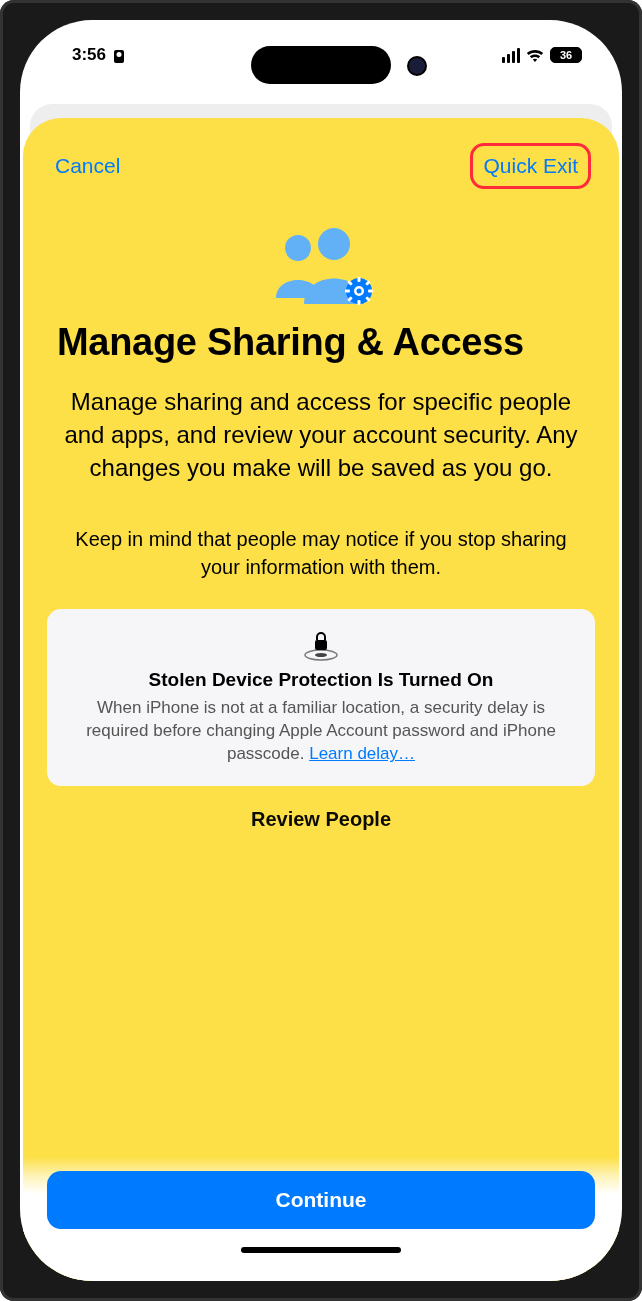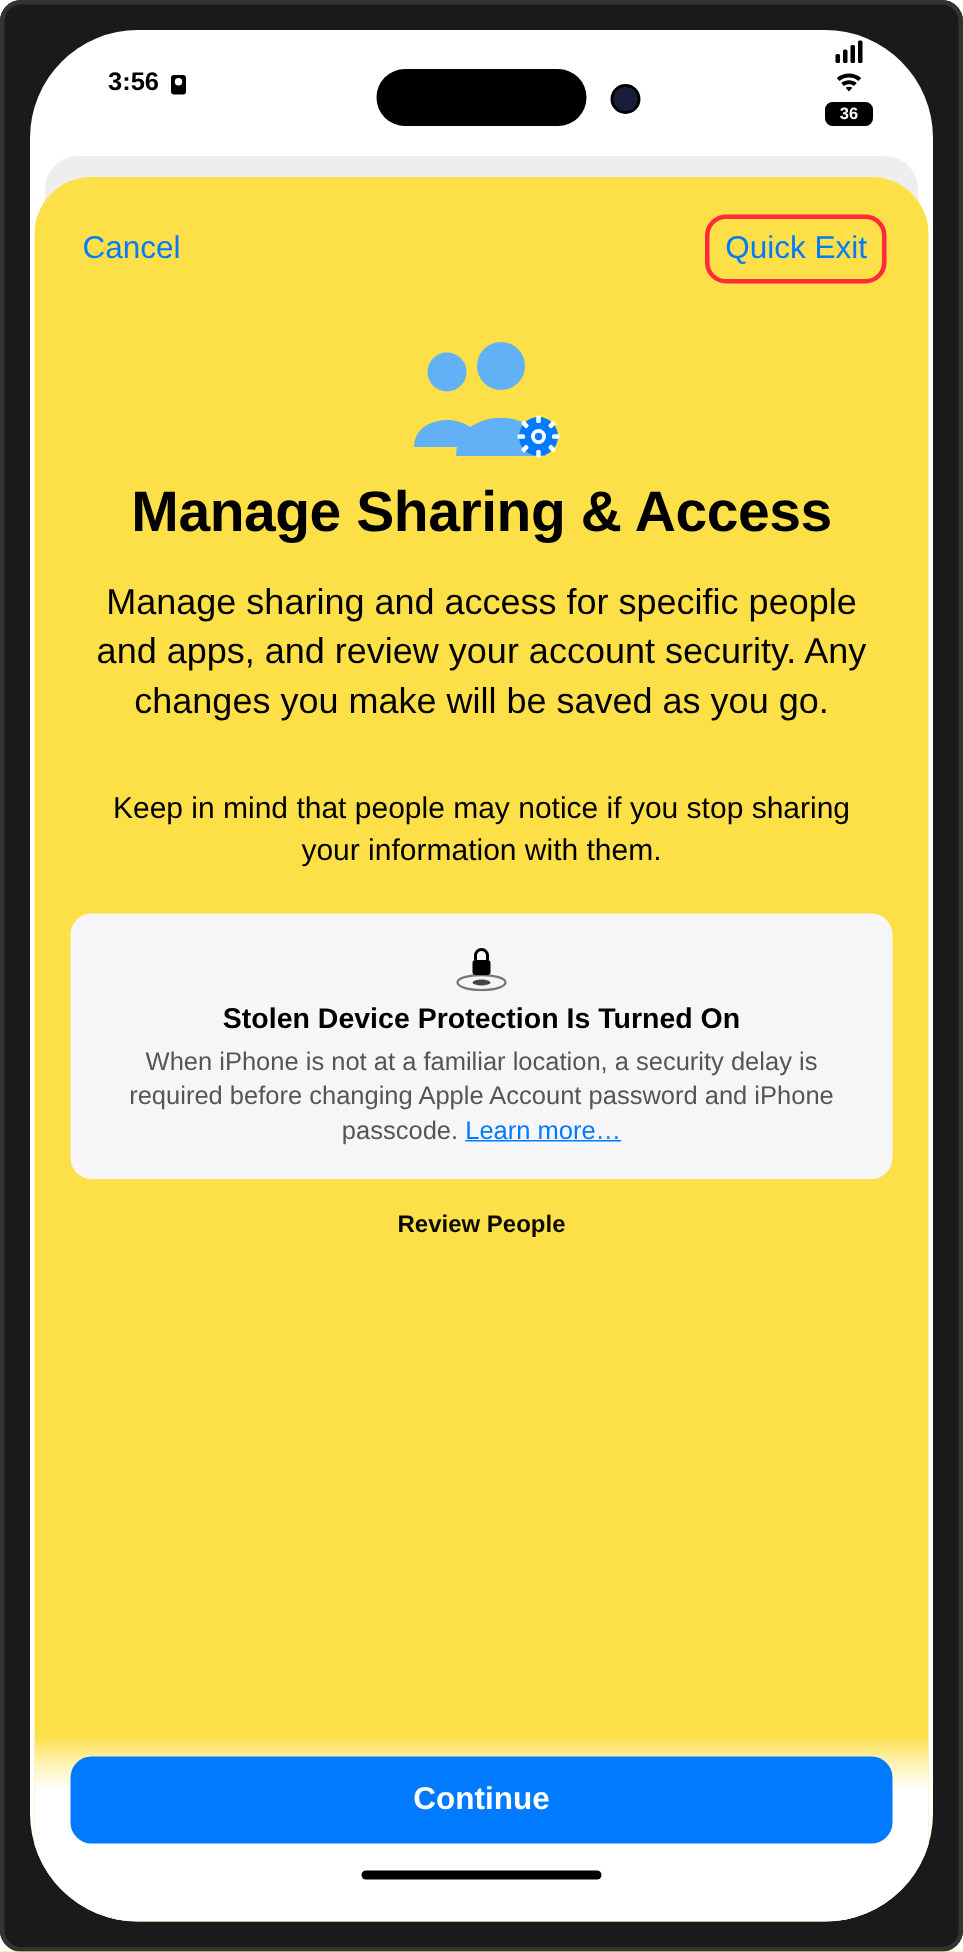--- a/index.html
+++ b/index.html
@@ -32,21 +32,21 @@
       display: flex;
       justify-content: space-between;
       align-items: center;
       padding: 0 40px 0 52px;
       font-weight: 600;
       font-size: 17px;
       color: #000;
       margin-top: 8px;
     }
     .status-left { display: flex; align-items: center; gap: 4px; }
-    .status-right { display: flex; align-items: center; gap: 6px; flex-direction: column; }
+    .status-right { display: flex; align-items: flex-end; gap: 6px; }
     .signal-bars { display: inline-flex; align-items: flex-end; gap: 2px; }
     .signal-bars span { width: 3px; background: #000; border-radius: 1px; }
     .signal-bars span:nth-child(1){height:6px}
     .signal-bars span:nth-child(2){height:9px}
     .signal-bars span:nth-child(3){height:12px}
     .signal-bars span:nth-child(4){height:15px}
     .wifi-icon { width:18px; height:14px; }
     .battery {
       display:flex; align-items:center; gap:2px;
       border:1.5px solid #000; border-radius:5px; padding:1px 2px;
@@ -74,34 +74,34 @@
       display:flex; flex-direction:column;
     }
     .sheet-header {
       display:flex; justify-content:space-between; align-items:center;
       padding:0 4px; height:44px;
     }
     .nav-btn { color:#007aff; font-size:21px; font-weight:400; background:none; border:none; cursor:pointer; padding:4px; }
     .highlight-box { border:3.5px solid #ff2b3a; border-radius:14px; padding:4px 6px; }
     .hero-icon { margin:38px auto 14px auto; width:130px; text-align:center; position:relative; height:80px; }
     .title {
-      font-size:38px; font-weight:700; text-align:center; line-height:1.18;
+      font-size:38px; font-weight:700; line-height:1.18;
       padding:0 10px; letter-spacing:-0.3px;
     }
     .desc { font-size:24px; text-align:center; color:#000; line-height:1.38; margin-top:20px; padding:0 10px;}
     .desc2 { font-size:20px; text-align:center; color:#000; line-height:1.38; margin-top:42px; padding:0 10px;}
     .info-card {
       background:#f6f6f9; border-radius:14px; padding:22px 20px 20px 20px;
       margin-top:28px; text-align:center;
     }
     .card-icon { display:flex; justify-content:center; margin-bottom:8px; }
     .card-title { font-weight:600; font-size:19px; margin-bottom:6px;}
     .card-desc { font-size:17px; color:#555; line-height:1.35; }
     .card-link { color:#007aff; }
-    .partial { text-align:center; font-weight:700; font-size:16px; margin-top:22px; color:#000; opacity:0.95;}
+    .partial { text-align:center; font-weight:700; font-size:20px; margin-top:22px; color:#000; opacity:0.95;}
     .bottom-bar {
       position:absolute; bottom:0; left:0; right:0; padding: 14px 24px 28px 24px;
       background: linear-gradient(180deg, rgba(255,255,255,0.0) 0%, rgba(255,255,255,0.6) 15%, #fff 30%);
       text-decoration: underline;
     }
     .continue-btn {
       width:100%; background:#007aff; color:#fff; font-size:21px; font-weight:600;
       border:none; border-radius:14px; height:58px; cursor:pointer;
     }
     .home-indicator {
@@ -180,21 +180,21 @@
         <div class="card-icon">
           <svg width="38" height="30" viewBox="0 0 38 30">
             <ellipse cx="19" cy="24" rx="16" ry="5" fill="none" stroke="#777" stroke-width="1.5"></ellipse>
             <ellipse cx="19" cy="24" rx="6" ry="2" fill="#444"></ellipse>
             <rect x="13" y="9" width="12" height="10" rx="2" fill="#000"></rect>
             <path d="M15 9 V6 a4 4 0 0 1 8 0 V9" fill="none" stroke="#000" stroke-width="2"></path>
           </svg>
         </div>
         <div class="card-title">Stolen Device Protection Is Turned On</div>
         <div class="card-desc">
-          <span>When iPhone is not at a familiar location, a security delay is required before changing Apple Account password and iPhone passcode. </span><a href="#" class="card-link">Learn more…</a>
+          <span>When iPhone is not at a familiar location, a security delay is required before changing Apple Account password and iPhone passcode. </span><a href="#" class="card-link">Learn delay…</a>
         </div>
       </div>
 
       <div class="partial">Review People</div>
 
       <div class="bottom-bar">
         <button class="continue-btn">Continue</button>
         <div class="home-indicator"></div>
       </div>
     </div>

